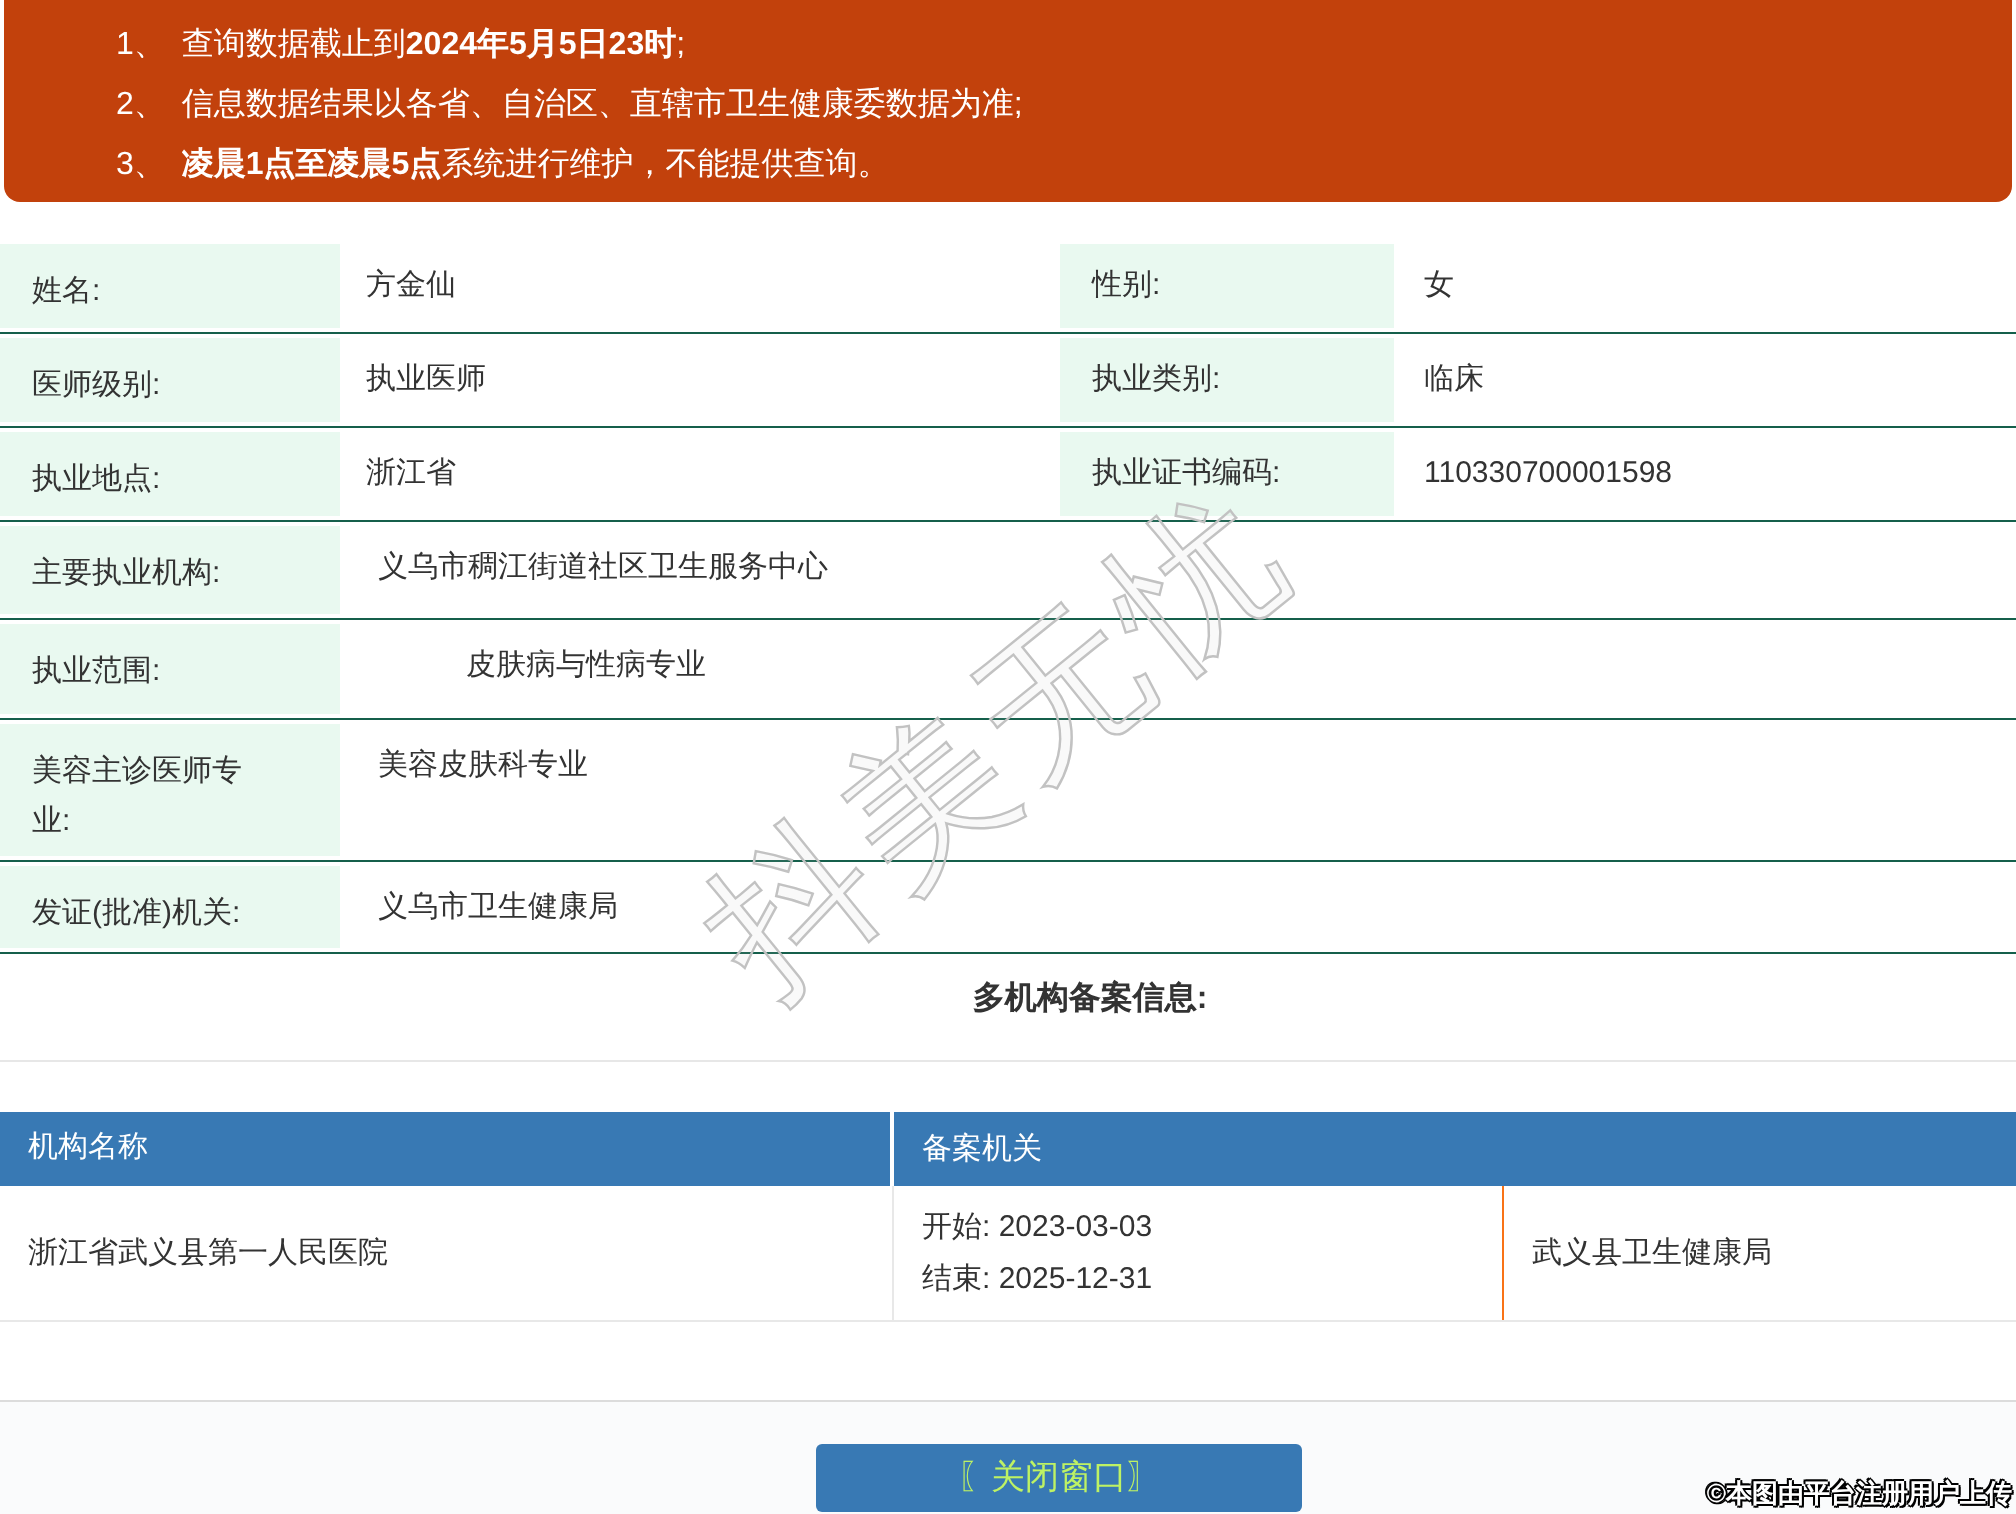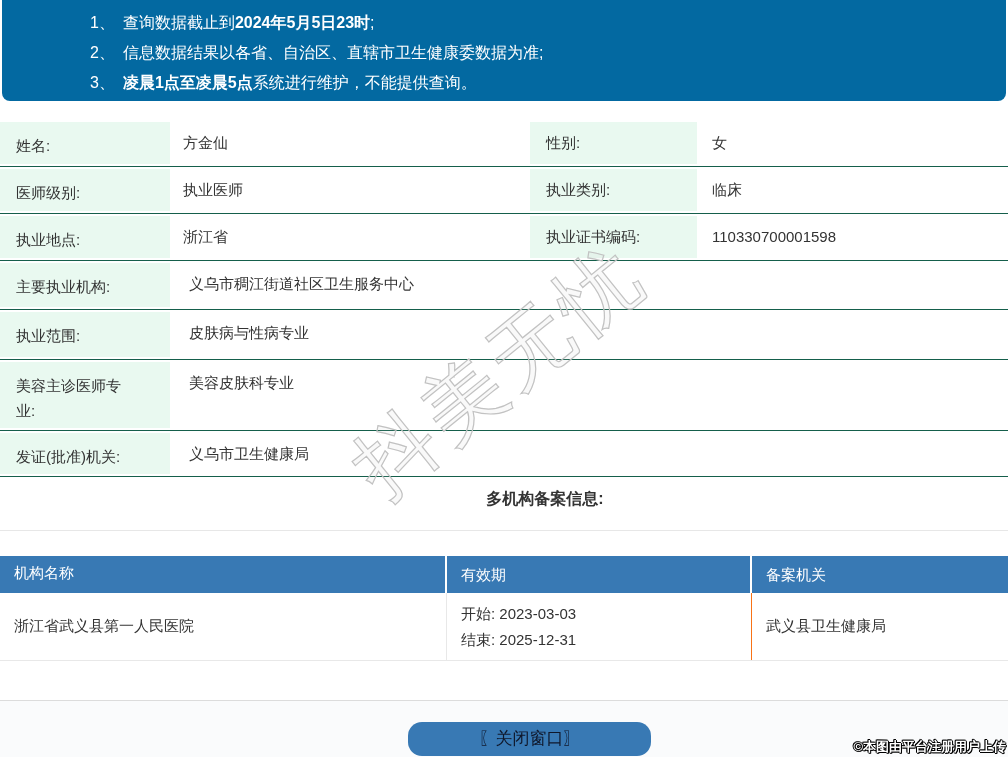--- a/index.html
+++ b/index.html
@@ -1,37 +1,37 @@
 <!DOCTYPE html>
 <html><head>
 <meta charset="utf-8">
 <style>
   html,body{margin:0;padding:0;}
   body{font-family:"Liberation Sans","DejaVu Sans",sans-serif;background:#fff;}
   .page{position:relative;width:1008px;height:757px;overflow:hidden;background:#fff;}
 
   
-  .banner{position:absolute;top:0;left:2px;right:2px;height:101px;background:#0369a1;
+  .banner{position:absolute;top:0;left:2px;right:2px;height:101px;background:#c2410c;
     border-radius:0 0 8px 8px;color:#fff;font-size:16px;line-height:30px;
-    padding:8px 0 0 88px;box-sizing:border-box;}
+    padding:8px 0 0 56px;box-sizing:border-box;}
   .notice-line{white-space:nowrap;}
   .notice-num{margin-right:8px;}
   .notice-bold{font-weight:700;}
 
   
   .ltable{position:absolute;top:120px;left:0;width:1008px;}
   .lrow{display:flex;border-bottom:1px solid #155f4b;box-sizing:border-box;align-items:stretch;}
   .cell{box-sizing:border-box;font-size:15px;color:#333;line-height:19px;}
   .lbl{background:#e9f9f0;margin:2px 0;padding:11px 38px 0 16px;}
   .w1{width:170px;flex:0 0 170px;line-height:25px;}
   .w2{width:167px;flex:0 0 167px;}
   .v1{width:360px;flex:0 0 360px;padding:13px 0 0 13px;}
   .v2{flex:1;padding:13px 0 0 15px;}
   .vfull{flex:1;padding:13px 0 0 19px;}
-  .h47{height:47px;} .h49{height:49px;} .h50{height:50px;} .h71{height:71px;} .h46{height:46px;}
+  .h47{height:47px;} .h49{height:49px;} .h50{height:50px;gap:44px;} .h71{height:71px;} .h46{height:46px;}
 
   
   .bheading{position:absolute;top:489px;left:0;width:1090px;text-align:center;
     font-size:16px;font-weight:700;color:#333;}
   .sep1{position:absolute;top:530px;left:0;width:1008px;height:0;border-top:1px solid #e7e7e7;}
   .btable{position:absolute;top:556px;left:0;width:1008px;}
   .bhead{display:flex;height:37px;}
   .bh{background:#3879b4;color:#fff;font-size:15px;line-height:37px;padding-left:14px;box-sizing:border-box;}
   .bh1{width:445px;flex:0 0 445px;margin-right:2px;font-family:Liberation Mono, monospace;}
   .bh2{width:303px;flex:0 0 303px;margin-right:2px;}
@@ -40,21 +40,21 @@
   .bc{box-sizing:border-box;font-size:15px;color:#333;display:flex;flex-direction:column;
     justify-content:center;padding-left:14px;}
   .bc1{width:447px;flex:0 0 447px;border-right:1px solid #e8e8e8;}
   .bc2{width:305px;flex:0 0 305px;border-right:1px solid #f97316;line-height:26px;}
   .bc3{flex:1;}
 
   
   .footer-bg{position:absolute;top:700px;left:0;width:1008px;height:57px;background:#fafbfc;
     border-top:1px solid #dcdcdc;box-sizing:border-box;}
   .close-btn{position:absolute;left:408px;top:722px;width:243px;height:34px;background:#3879b4;
-    border:none;border-radius:14px;color:#0f172a;font-size:17px;line-height:34px;text-align:center;
+    border:none;border-radius:3px;color:#bef264;font-size:17px;line-height:34px;text-align:center;
     cursor:pointer;font-family:inherit;padding:0;}
 
   
   .wm-diag{position:absolute;left:500px;top:372px;transform:translate(-50%,-50%) rotate(-39deg);
     font-size:80px;letter-spacing:6px;white-space:nowrap;color:rgba(200,200,200,0.10);
     -webkit-text-stroke:1.2px #c2c2c2;pointer-events:none;z-index:5;}
   .wm-corner{position:absolute;right:2px;bottom:1px;font-size:13px;font-weight:700;color:#fff;
     text-shadow:-1px 0 0 #000,1px 0 0 #000,0 -1px 0 #000,0 1px 0 #000,1px 1px 0 #000,-1px -1px 0 #000;
     z-index:6;}
 </style>
@@ -111,21 +111,20 @@
       <div class="cell vfull">义乌市卫生健康局</div>
     </div>
   </div>
 
   <div class="bheading">多机构备案信息:</div>
   <div class="sep1"></div>
 
   <div class="btable">
     <div class="bhead">
       <div class="bh bh1">机构名称</div>
-      <div class="bh bh2">有效期</div>
       <div class="bh bh3">备案机关</div>
     </div>
     <div class="brow">
       <div class="bc bc1">浙江省武义县第一人民医院</div>
       <div class="bc bc2">
         <div>开始: 2023-03-03</div>
         <div>结束: 2025-12-31</div>
       </div>
       <div class="bc bc3">武义县卫生健康局</div>
     </div>

